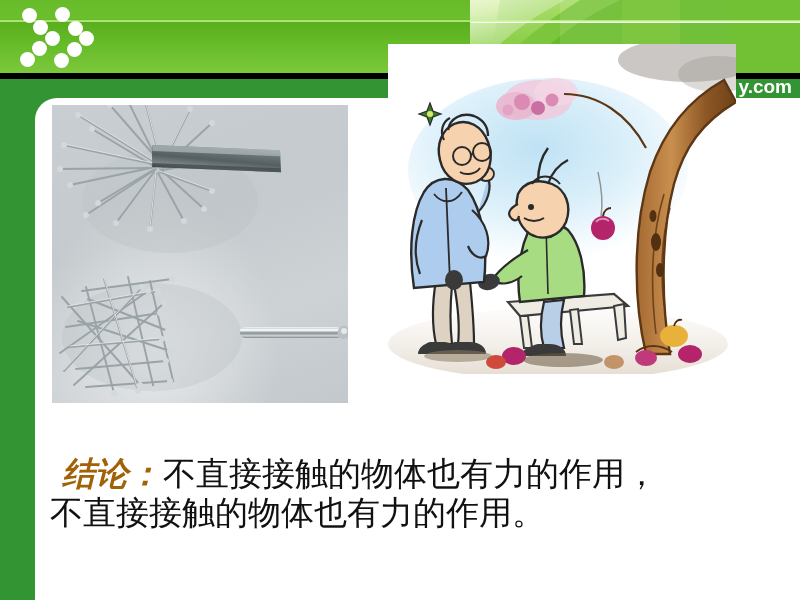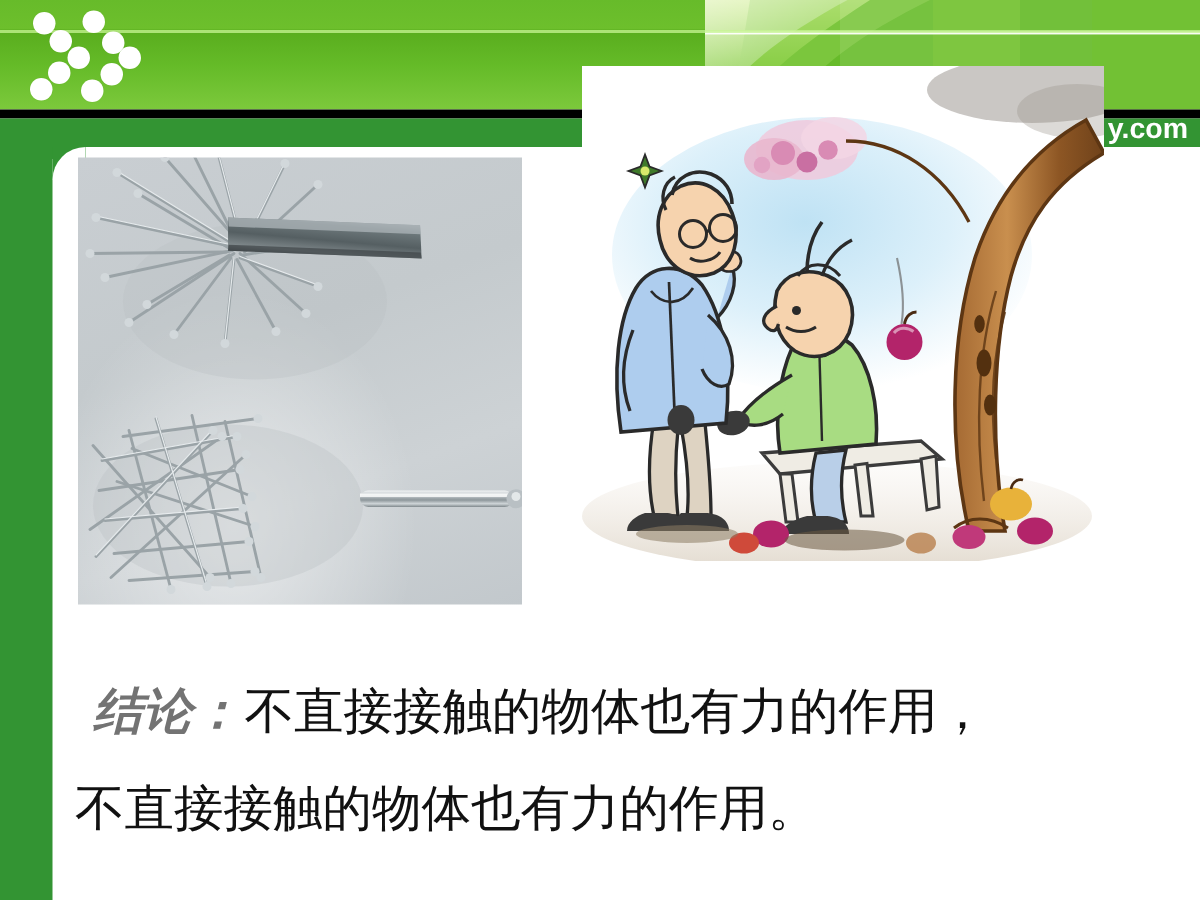--- a/index.html
+++ b/index.html
@@ -160,29 +160,28 @@
     left: 62px;
     top: 455px;
     width: 720px;
     line-height: 1.18;
     font-family: "DejaVu Sans", "Liberation Sans", sans-serif;
     font-size: 33px;
     color: #111111;
     letter-spacing: 0px;
   }
   .conclusion .lead {
-    color: #737373;
+    color: #a16207;
     font-style: italic;
     font-weight: bold;
     padding-right: 2px;
   }
   .conclusion .line2 {
     display: block;
     margin-left: -12px;
-    margin-top: 26px;
   }
 
   .sr {
     position: absolute;
     width: 1px; height: 1px;
     overflow: hidden;
     clip: rect(0 0 0 0);
   }
 </style>
 </head>

